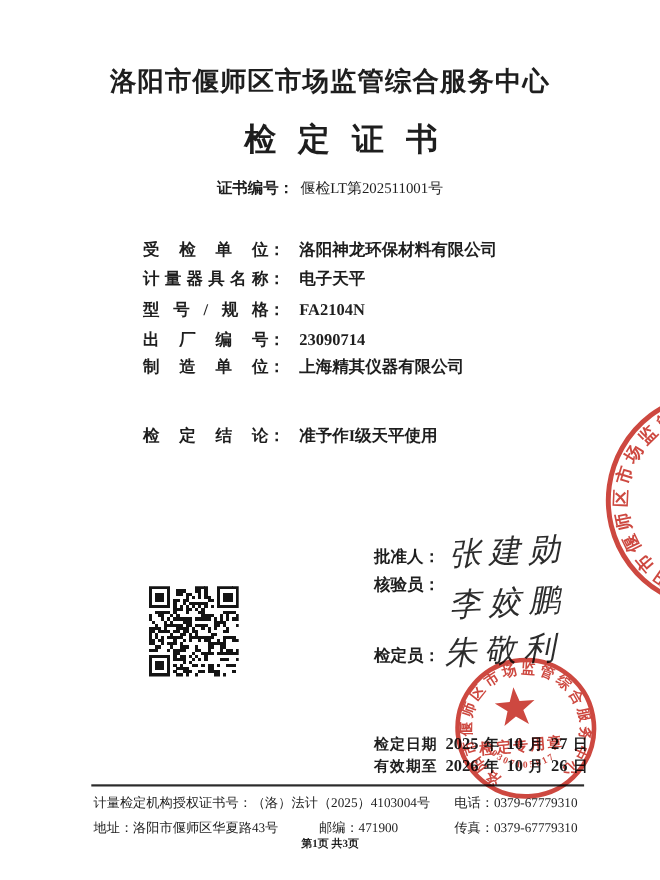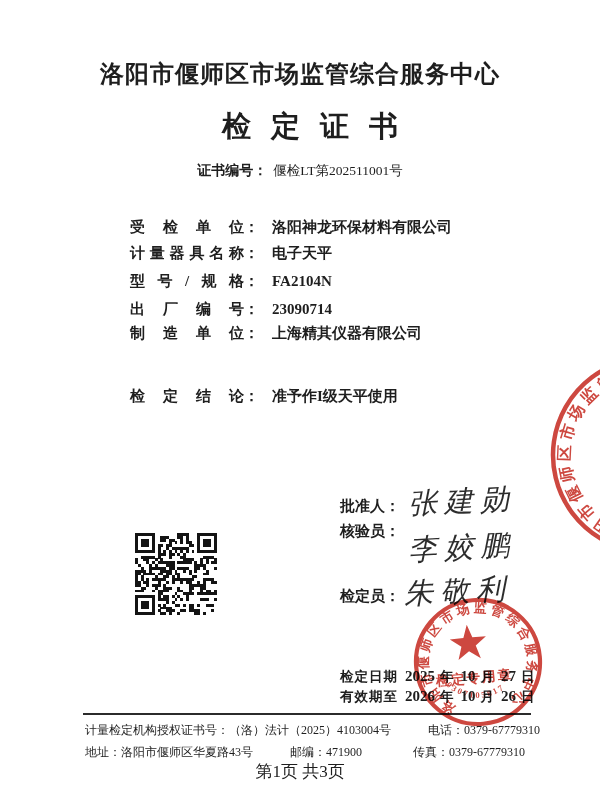--- a/index.html
+++ b/index.html
@@ -24,21 +24,21 @@
   .sig-name{position:absolute;font-size:29px;font-style:italic;letter-spacing:7px;
             color:#1b1b1b;transform:rotate(-3deg);opacity:.92;}
   
   .drow{position:absolute;left:340px;font-size:15px;font-weight:700;white-space:nowrap;}
   .dlabel{font-size:13.5px;letter-spacing:1px;}
   .dnum{margin-left:7px;}
   .dunit{margin-left:5px;font-size:13.5px;}
   
   .divider{position:absolute;left:83px;top:713px;width:448px;height:2px;background:#2b2b2b;}
   .foot{font-size:12px;font-weight:400;}
-  .page-info{top:760px;font-size:17px;font-weight:400;}
+  .page-info{top:760px;font-size:10px;font-weight:700;}
   
   #qr-wrap{position:absolute;left:135px;top:533px;width:82px;height:82px;}
   #qr{width:82px;height:82px;shape-rendering:crispEdges;}
   
   .seal{position:absolute;mix-blend-mode:multiply;opacity:.85;pointer-events:none;}
   #main-seal{left:403px;top:587px;width:150px;height:150px;transform:rotate(-5deg);}
   #corner-seal{left:550px;top:355px;width:200px;height:200px;transform:rotate(8deg);}
   .seal-stroke{fill:none;stroke:#c5281e;}
   .seal-text{fill:#c5281e;font-family:"Liberation Serif",serif;}
 </style>
@@ -486,21 +486,21 @@
     <span class="dlabel">检定日期</span><span class="dnum">2025</span><span class="dunit">年</span><span class="dnum">10</span><span class="dunit">月</span><span class="dnum">27</span><span class="dunit">日</span>
   </div>
   <div class="drow" style="top:688px">
     <span class="dlabel">有效期至</span><span class="dnum">2026</span><span class="dunit">年</span><span class="dnum">10</span><span class="dunit">月</span><span class="dnum">26</span><span class="dunit">日</span>
   </div>
 
   <div class="divider"></div>
   <div class="abs foot" style="left:85px;top:722px">
     <span>计量检定机构授权证书号：</span><span>（洛）法计（2025）4103004号</span>
   </div>
-  <div class="abs foot" style="left:428px;top:722px">
+  <div class="abs foot" style="left:413px;top:722px">
     <span>电话：</span><span>0379-67779310</span>
   </div>
   <div class="abs foot" style="left:85px;top:744px">
     <span>地址：</span><span>洛阳市偃师区华夏路43号</span>
   </div>
   <div class="abs foot" style="left:290px;top:744px">
     <span>邮编：</span><span>471900</span>
   </div>
   <div class="abs foot" style="left:413px;top:744px">
     <span>传真：</span><span>0379-67779310</span>

